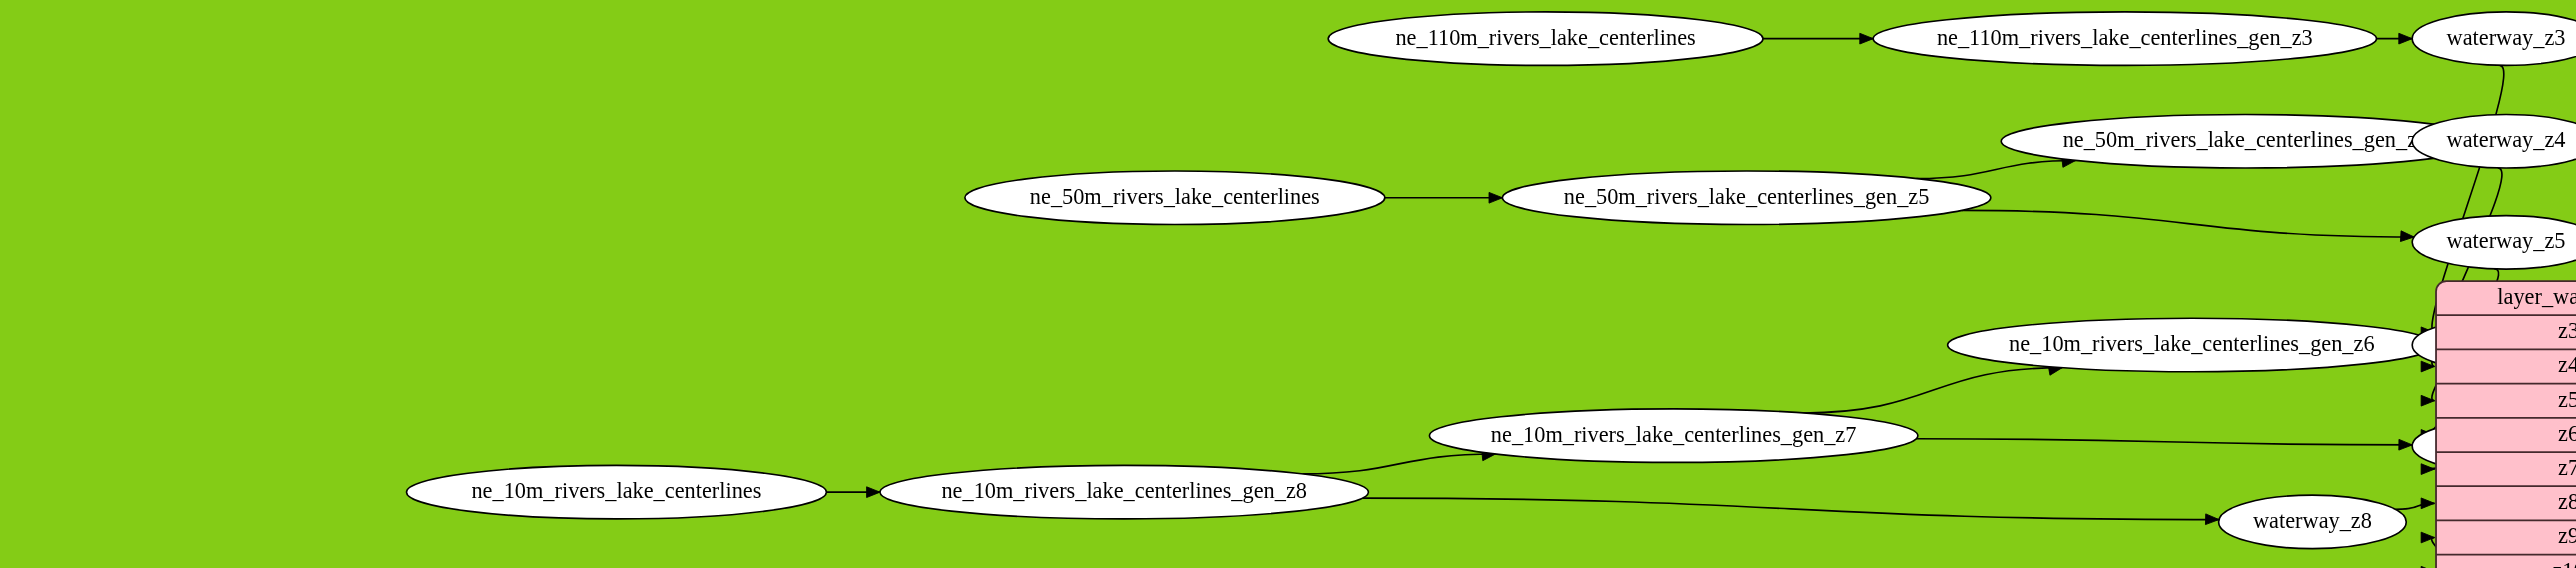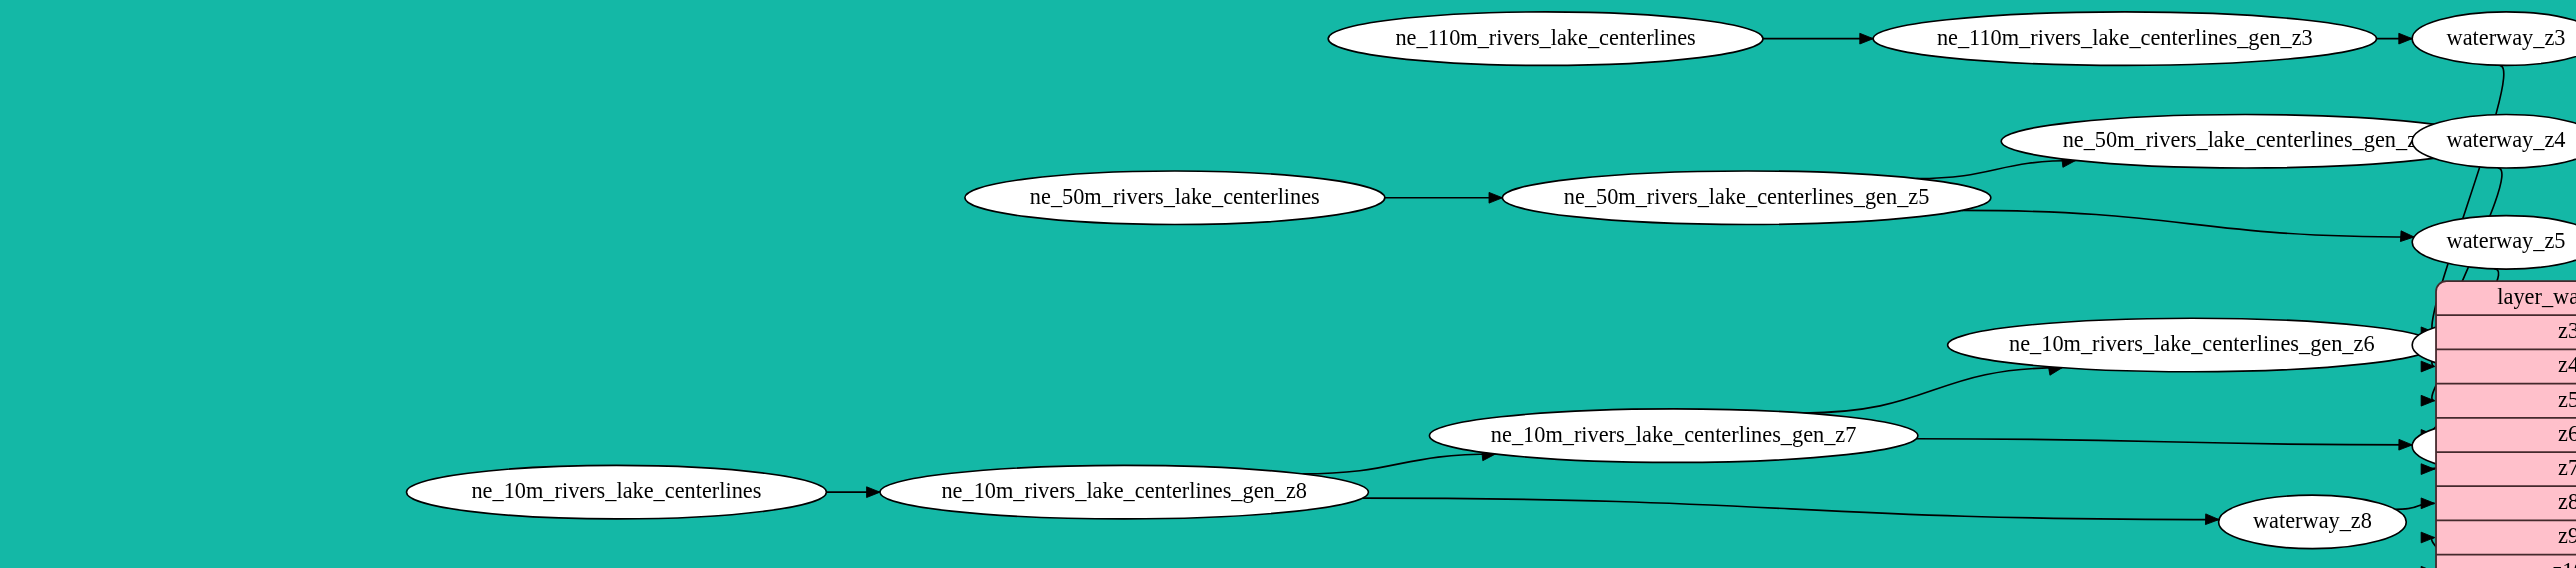--- a/index.html
+++ b/index.html
@@ -4,21 +4,21 @@
 <style>
   html, body {
     margin: 0;
     padding: 0;
     background: #ffffff;
   }
   #canvas-wrap {
     position: relative;
     width: 2576px;
     height: 568px;
-    background: #14b8a6;
+    background: #84cc16;
     overflow: hidden;
   }
   svg#graph {
     display: block;
     width: 2576px;
     height: 568px;
     font-family: "Liberation Serif", "DejaVu Serif", serif;
   }
   .node-ellipse {
     fill: #ffffff;

